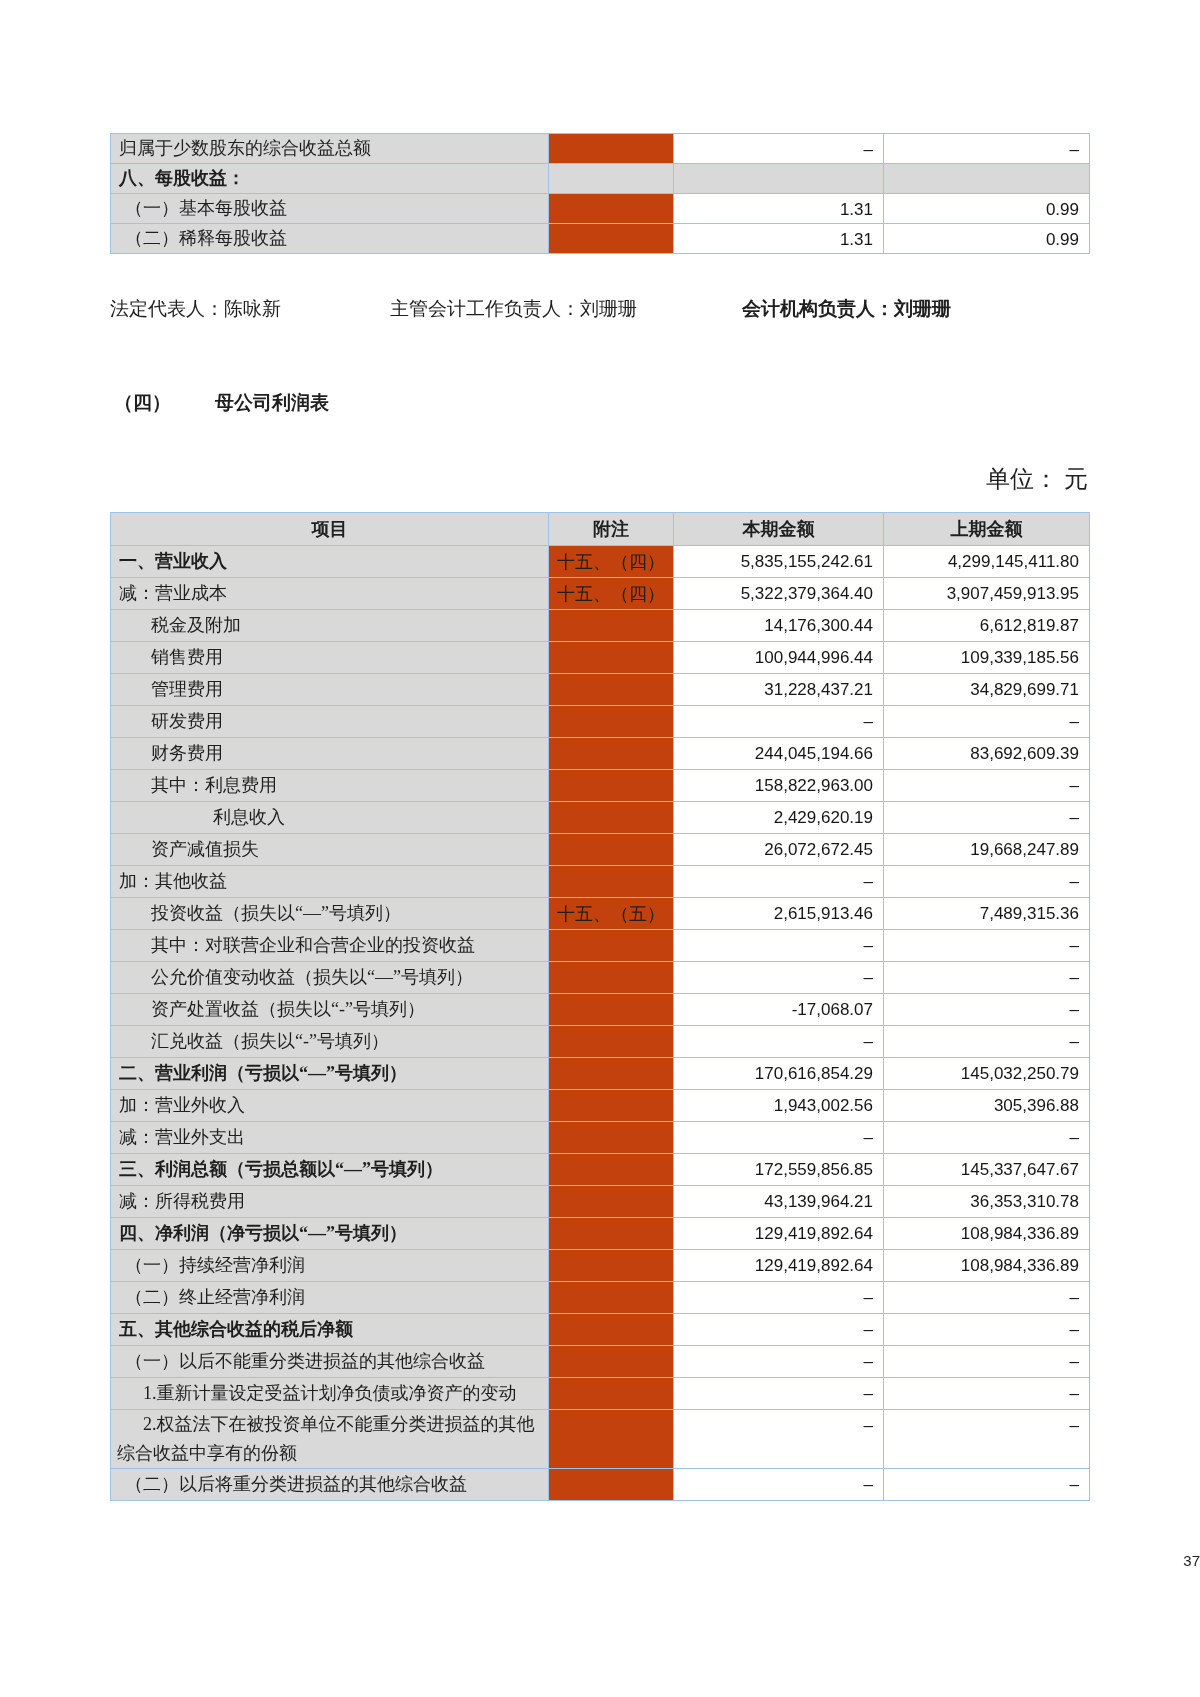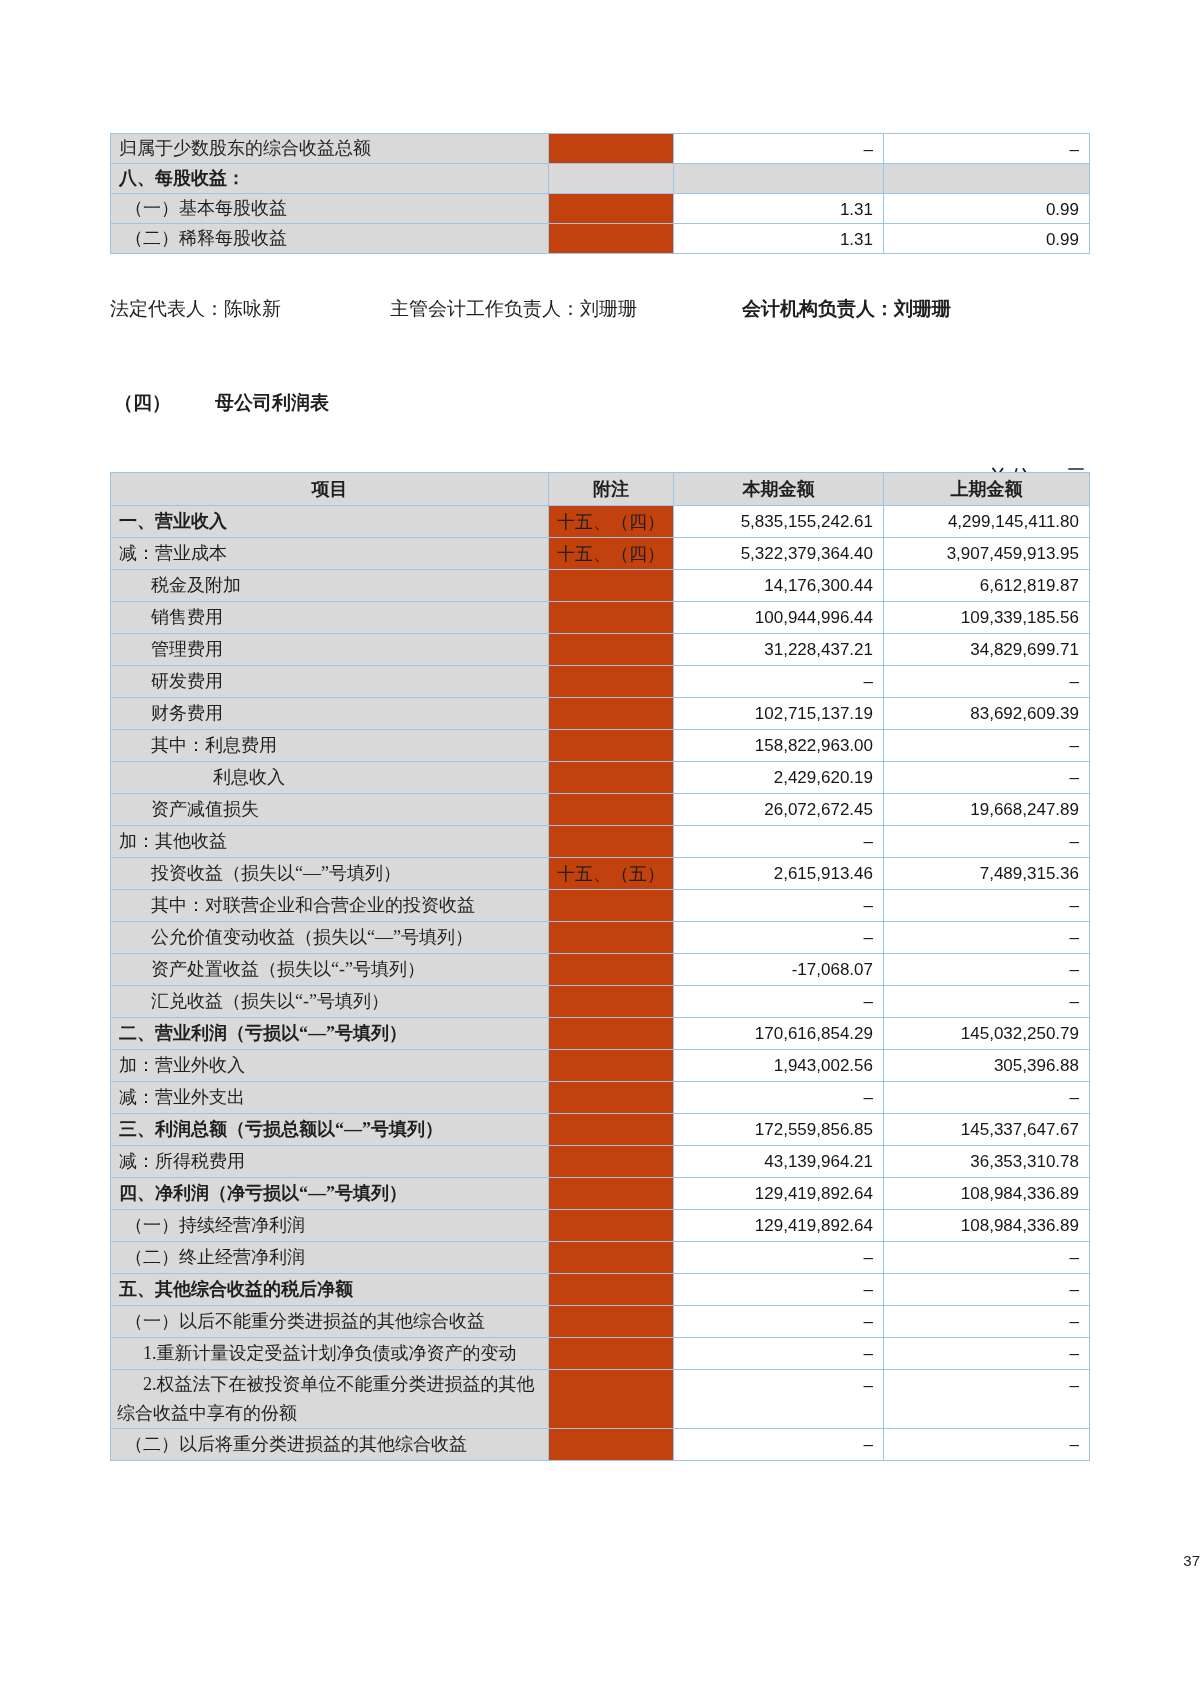--- a/index.html
+++ b/index.html
@@ -14,21 +14,21 @@
   
   .fin-table {
     position:absolute; left:110px; width:979px;
     border-collapse:collapse; table-layout:fixed;
   }
   .fin-table td, .fin-table th {
     border:1px solid var(--border-color,#9dc3e6);
     font-size:18px; overflow:hidden;
   }
   .top-table { top:133px; }
-  .main-table { top:472px; }
+  .main-table { top:512px; }
 
   .fin-table thead th {
     background:var(--shade-color,#d9d9d9);
     height:33px; text-align:center; font-weight:bold; font-size:18px;
   }
   .top-table td { height:30px; }
   .main-table td { height:32px; }
 
   td.col-item {
     background:var(--shade-color,#d9d9d9);
@@ -181,21 +181,21 @@
         </tr>
         <tr>
           <td class="col-item ind-1">研发费用</td>
           <td class="col-note"></td>
           <td class="col-num">–</td>
           <td class="col-num">–</td>
         </tr>
         <tr>
           <td class="col-item ind-1">财务费用</td>
           <td class="col-note"></td>
-          <td class="col-num">102,715,137.19</td>
+          <td class="col-num">244,045,194.66</td>
           <td class="col-num">83,692,609.39</td>
         </tr>
         <tr>
           <td class="col-item ind-1">其中：利息费用</td>
           <td class="col-note"></td>
           <td class="col-num">158,822,963.00</td>
           <td class="col-num">–</td>
         </tr>
         <tr>
           <td class="col-item ind-2">利息收入</td>

